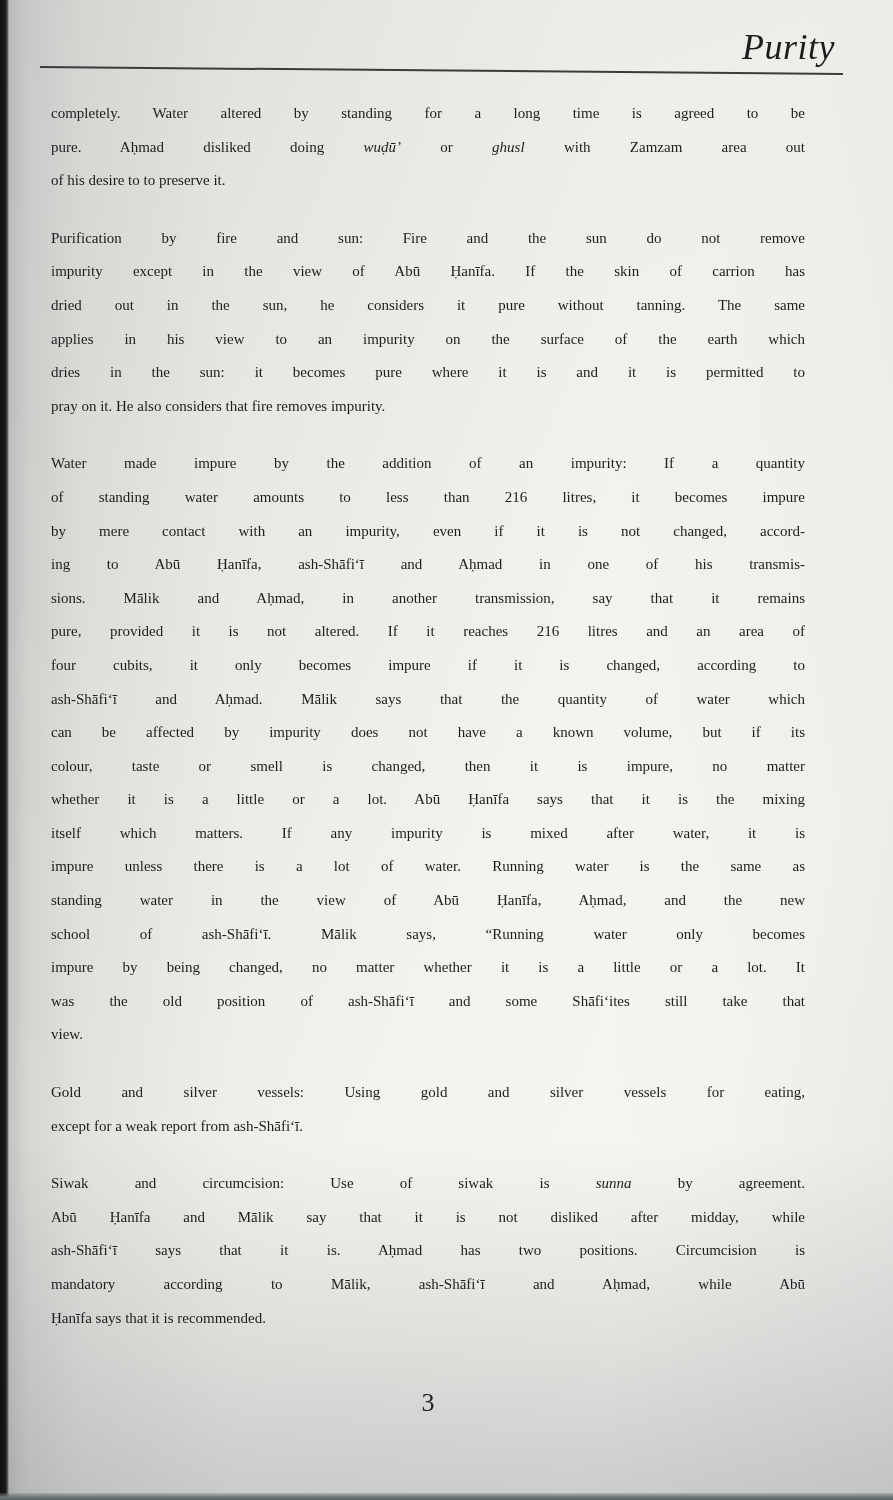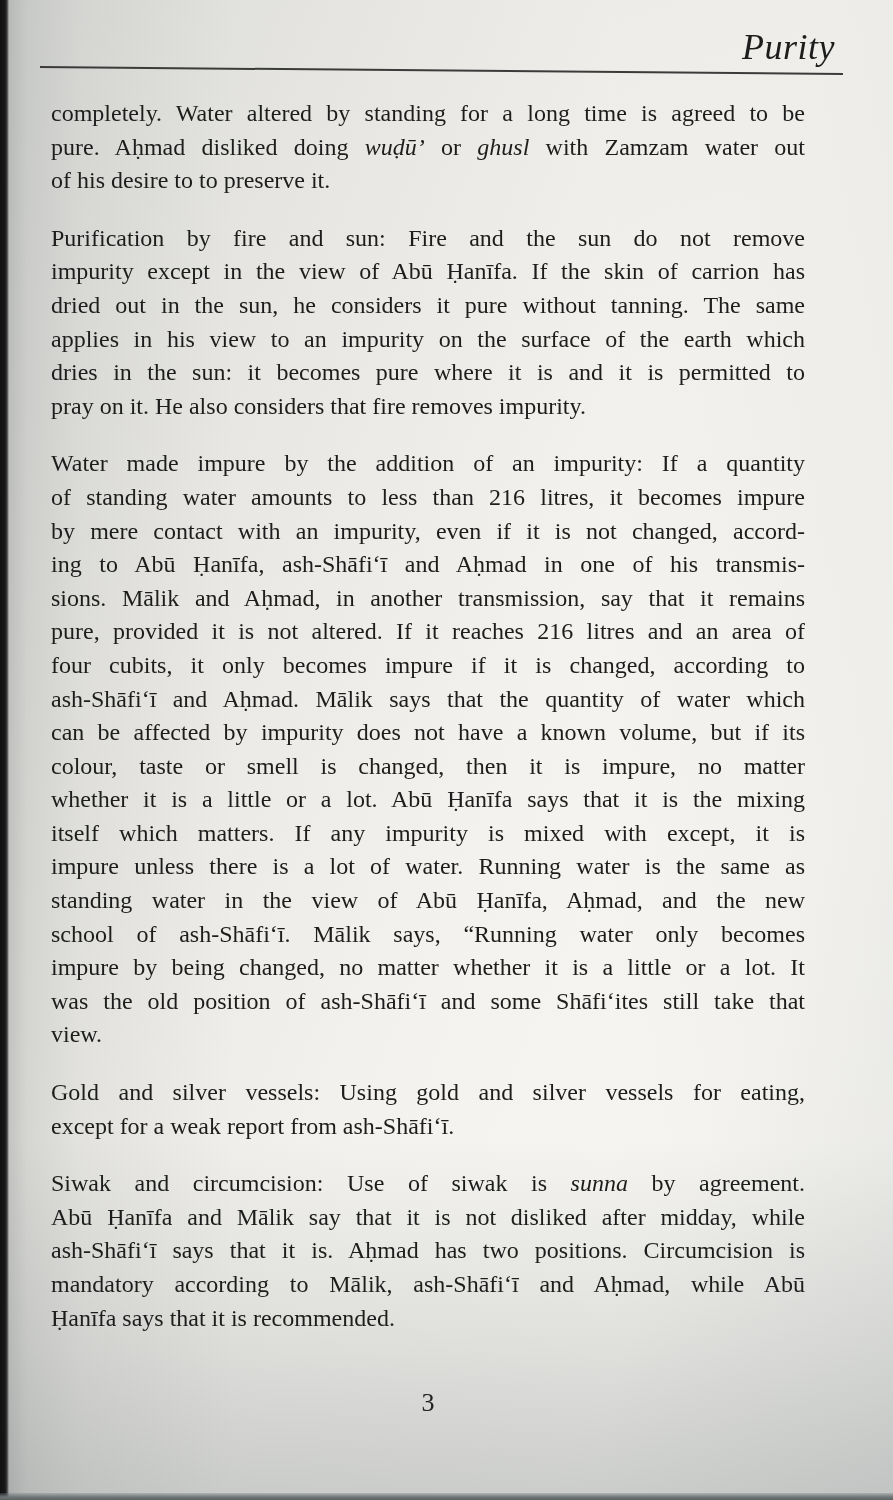--- a/index.html
+++ b/index.html
@@ -33,21 +33,21 @@
   .header-rule {
     position: absolute; left: 40px; top: 66px;
     width: 803px; height: 2.2px;
     background: #3b3b3b;
     transform: rotate(0.5deg);
     transform-origin: left center;
   }
   .page-body {
     position: absolute; left: 51px; top: 97px; width: 754px;
     color: #1d1d1d;
-    font-size: 24px;
+    font-size: 15px;
     line-height: 33.6px;
   }
   .para { margin: 0 0 24px 0; }
   .para:last-child { margin-bottom: 0; }
   .line {
     text-align: justify;
     text-align-last: justify;
     white-space: normal;
   }
   .line.lastline { text-align-last: left; }
@@ -67,21 +67,21 @@
 
   <div class="running-head">
     <span>Purity</span>
   </div>
 
   <div class="header-rule"></div>
 
   <div class="page-body">
       <div class="para">
         <div class="line"><span>completely. Water altered by standing for a long time is agreed to be</span></div>
-        <div class="line"><span>pure. Aḥmad disliked doing </span><span class="italic">wuḍū’</span><span> or </span><span class="italic">ghusl</span><span> with Zamzam water out</span></div>
+        <div class="line"><span>pure. Aḥmad disliked doing </span><span class="italic">wuḍū’</span><span> or </span><span class="italic">ghusl</span><span> with Zamzam area out</span></div>
         <div class="line lastline"><span>of his desire to to preserve it.</span></div>
       </div>
       <div class="para">
         <div class="line"><span class="bold">Purification by fire and sun:</span><span> Fire and the sun do not remove</span></div>
         <div class="line"><span>impurity except in the view of Abū Ḥanīfa. If the skin of carrion has</span></div>
         <div class="line"><span>dried out in the sun, he considers it pure without tanning. The same</span></div>
         <div class="line"><span>applies in his view to an impurity on the surface of the earth which</span></div>
         <div class="line"><span>dries in the sun: it becomes pure where it is and it is permitted to</span></div>
         <div class="line lastline"><span>pray on it. He also considers that fire removes impurity.</span></div>
       </div>
@@ -90,21 +90,21 @@
         <div class="line"><span>of standing water amounts to less than 216 litres, it becomes impure</span></div>
         <div class="line"><span>by mere contact with an impurity, even if it is not changed, accord-</span></div>
         <div class="line"><span>ing to Abū Ḥanīfa, ash-Shāfi‘ī and Aḥmad in one of his transmis-</span></div>
         <div class="line"><span>sions. Mālik and Aḥmad, in another transmission, say that it remains</span></div>
         <div class="line"><span>pure, provided it is not altered. If it reaches 216 litres and an area of</span></div>
         <div class="line"><span>four cubits, it only becomes impure if it is changed, according to</span></div>
         <div class="line"><span>ash-Shāfi‘ī and Aḥmad. Mālik says that the quantity of water which</span></div>
         <div class="line"><span>can be affected by impurity does not have a known volume, but if its</span></div>
         <div class="line"><span>colour, taste or smell is changed, then it is impure, no matter</span></div>
         <div class="line"><span>whether it is a little or a lot. Abū Ḥanīfa says that it is the mixing</span></div>
-        <div class="line"><span>itself which matters. If any impurity is mixed with except, it is</span></div>
+        <div class="line"><span>itself which matters. If any impurity is mixed after water, it is</span></div>
         <div class="line"><span>impure unless there is a lot of water. Running water is the same as</span></div>
         <div class="line"><span>standing water in the view of Abū Ḥanīfa, Aḥmad, and the new</span></div>
         <div class="line"><span>school of ash-Shāfi‘ī. Mālik says, “Running water only becomes</span></div>
         <div class="line"><span>impure by being changed, no matter whether it is a little or a lot. It</span></div>
         <div class="line"><span>was the old position of ash-Shāfi‘ī and some Shāfi‘ites still take that</span></div>
         <div class="line lastline"><span>view.</span></div>
       </div>
       <div class="para">
         <div class="line"><span class="bold">Gold and silver vessels:</span><span> Using gold and silver vessels for eating,</span></div>
         <div class="line lastline"><span>except for a weak report from ash-Shāfi‘ī.</span></div>

